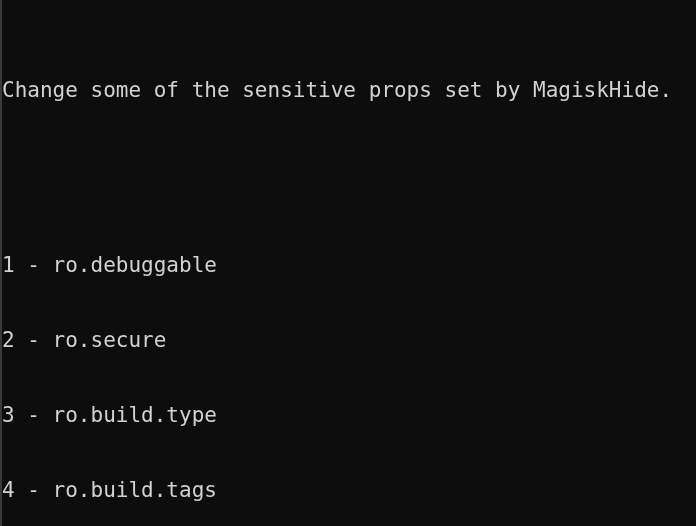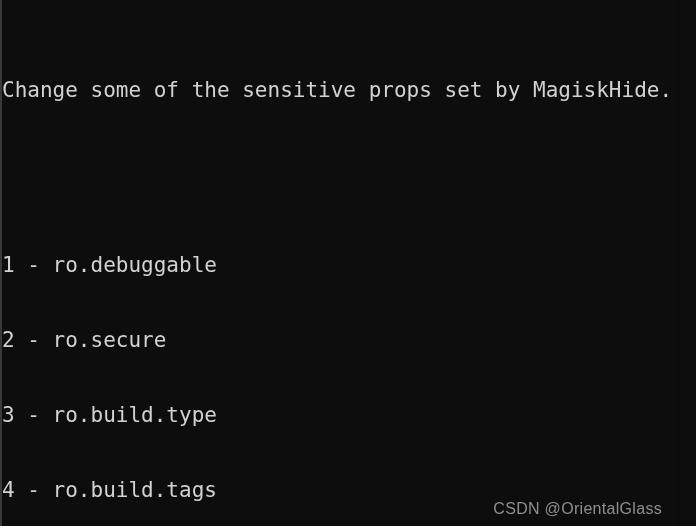--- a/index.html
+++ b/index.html
@@ -75,14 +75,13 @@
 
     
     
 
     
 
     
 
   </div>
 
-  <div id="watermark">CSDN @OrientalGlass</div>
 </div>
 
 </body></html>

